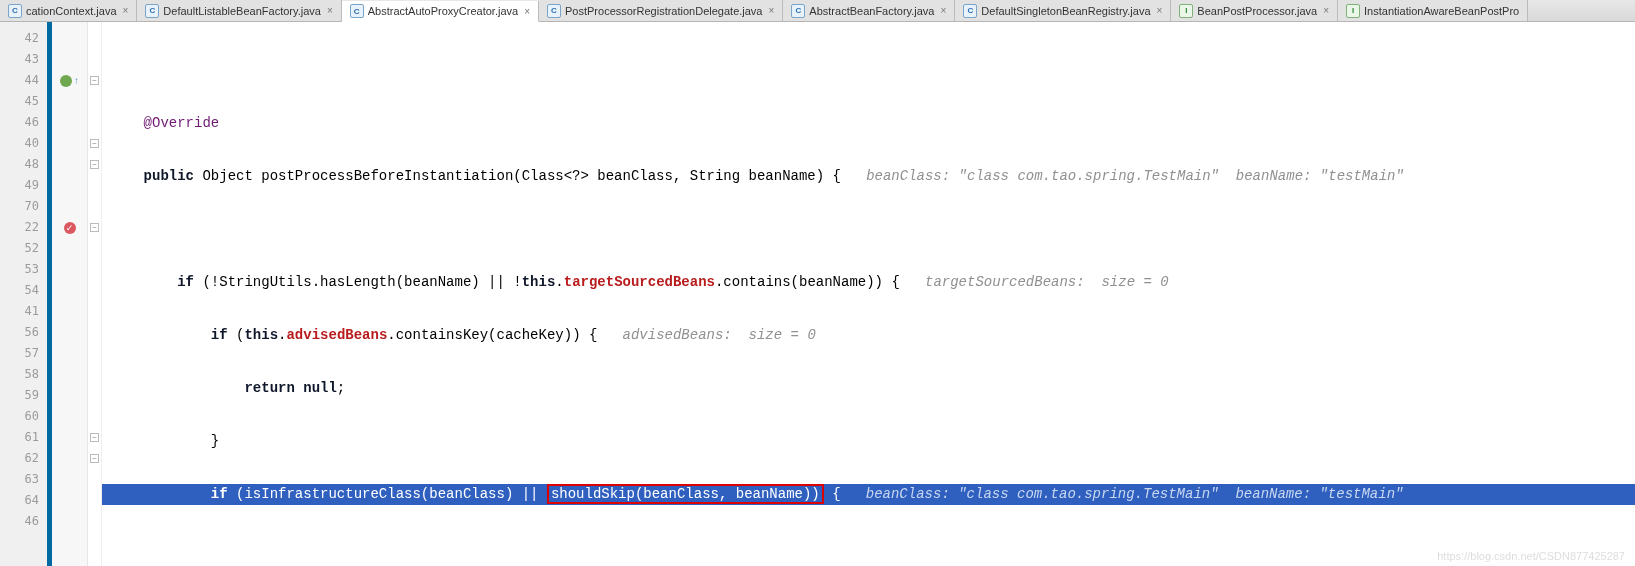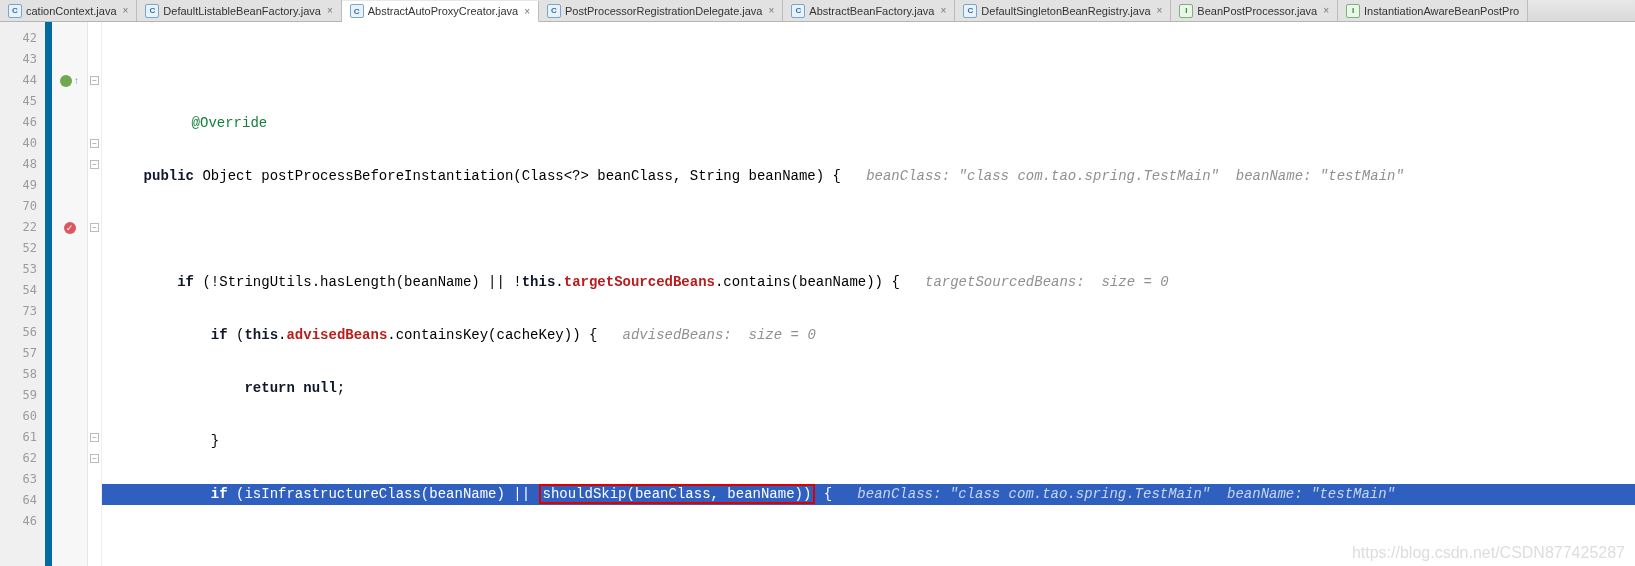--- a/index.html
+++ b/index.html
@@ -47,21 +47,21 @@
     color:#2a6db0; font-weight:bold;
   }
   .file-icon.interface { border-color:#7fb07a; background:#eaf6e7; color:#2d8a31; }
   .editor {
     display: flex;
     height: calc(100% - 22px);
   }
   .gutter {
     width: 52px;
     background: #f0f0f0;
-    border-right: 7px solid #0369a1;
+    border-right: 5px solid #0369a1;
     color: #9b9b9b;
     font-family: Consolas, monospace;
     font-size: 12px;
     text-align: right;
     padding-top: 6px;
   }
   .gutter .ln { height: 21px; line-height: 21px; padding-right: 8px; position:relative; }
   .mark-col {
     width: 36px;
     background: #f7f7f7;
@@ -80,21 +80,21 @@
   .code {
     flex: 1;
     font-family: Consolas, "Courier New", monospace;
     font-size: 14px;
     padding-top:6px;
     position: relative;
     white-space: pre;
   }
   .code .line { height: 21px; line-height: 21px; padding-left: 8px; }
   .kw { color: #0f172a; font-weight: bold; }
-  .ann { color: #15803d; margin-left: 48px; }
+  .ann { color: #701a75; }
   .field { color: #b91c1c; font-weight: bold; }
   .static-m { }
   .hint { color: #909090; font-style: italic; }
   .line.highlight {
     background: #2f5fbf;
     color: #fff;
   }
   .line.highlight .kw, .line.highlight .method, .line.highlight .call { color:#fff; }
   .line.highlight .hint { color:#c9d8f0; }
   .red-box {
@@ -109,21 +109,21 @@
   .bp {
     width:12px; height:12px; background:#db5860; border-radius:50%;
     display:inline-block;
   }
   .bp.check::after{
     content:"✓"; color:#fff; font-size:9px; display:block; text-align:center;
     line-height:12px;
   }
   .watermark {
     position:absolute; right:10px; bottom:4px;
-    color:#ddd; font-size:16px; font-family:sans-serif;
+    color:#ddd; font-size:11px; font-family:sans-serif;
   }
 </style>
 </head>
 <body>
 
 <div class="tabs" id="tabs">
     <div class="tab">
       <span class="file-icon">C</span>
       <span>cationContext.java</span>
       <span class="close">×</span>
@@ -172,21 +172,21 @@
       <div class="ln">45</div>
       <div class="ln">46</div>
       <div class="ln">40</div>
       <div class="ln">48</div>
       <div class="ln">49</div>
       <div class="ln">70</div>
       <div class="ln">22</div>
       <div class="ln">52</div>
       <div class="ln">53</div>
       <div class="ln">54</div>
-      <div class="ln">73</div>
+      <div class="ln">41</div>
       <div class="ln">56</div>
       <div class="ln">57</div>
       <div class="ln">58</div>
       <div class="ln">59</div>
       <div class="ln">60</div>
       <div class="ln">61</div>
       <div class="ln">62</div>
       <div class="ln">63</div>
       <div class="ln">64</div>
       <div class="ln">46</div>
@@ -262,21 +262,21 @@
     </div>
   <div class="code" id="code">
     <div class="line"></div>
     <div class="line">    <span class="ann">@Override</span></div>
     <div class="line">    <span class="kw">public</span><span> Object </span><span>postProcessBeforeInstantiation</span><span>(Class&lt;?&gt; beanClass, String beanName) {</span><span class="hint">   beanClass: "class com.tao.spring.TestMain"  beanName: "testMain"</span></div>
     <div class="line"></div>
     <div class="line">    <span>    </span><span class="kw">if</span><span> (!StringUtils.</span><span class="static-m">hasLength</span><span>(beanName) || !</span><span class="kw">this</span><span>.</span><span class="field">targetSourcedBeans</span><span>.contains(beanName)) {</span><span class="hint">   targetSourcedBeans:  size = 0</span></div>
     <div class="line">    <span>        </span><span class="kw">if</span><span> (</span><span class="kw">this</span><span>.</span><span class="field">advisedBeans</span><span>.containsKey(cacheKey)) {</span><span class="hint">   advisedBeans:  size = 0</span></div>
     <div class="line">    <span>            </span><span class="kw">return null</span><span>;</span></div>
     <div class="line">    <span>        }</span></div>
-    <div class="line highlight">    <span>        </span><span class="kw">if</span><span> (isInfrastructureClass(beanName) || </span><span class="red-box">shouldSkip(beanClass, beanName))</span><span> {</span><span class="hint">   beanClass: "class com.tao.spring.TestMain"  beanName: "testMain"</span></div>
+    <div class="line highlight">    <span>        </span><span class="kw">if</span><span> (isInfrastructureClass(beanClass) || </span><span class="red-box">shouldSkip(beanClass, beanName))</span><span> {</span><span class="hint">   beanClass: "class com.tao.spring.TestMain"  beanName: "testMain"</span></div>
     
     
     
     
     
     
     
     
     
     

